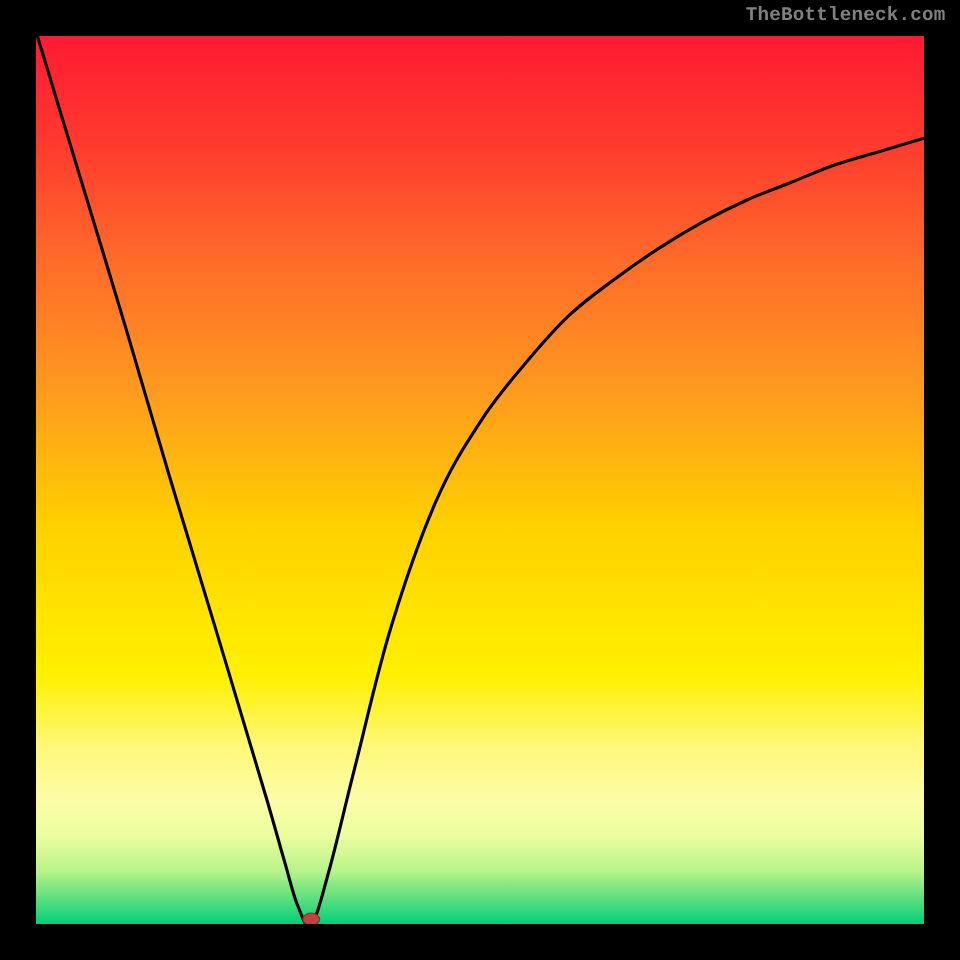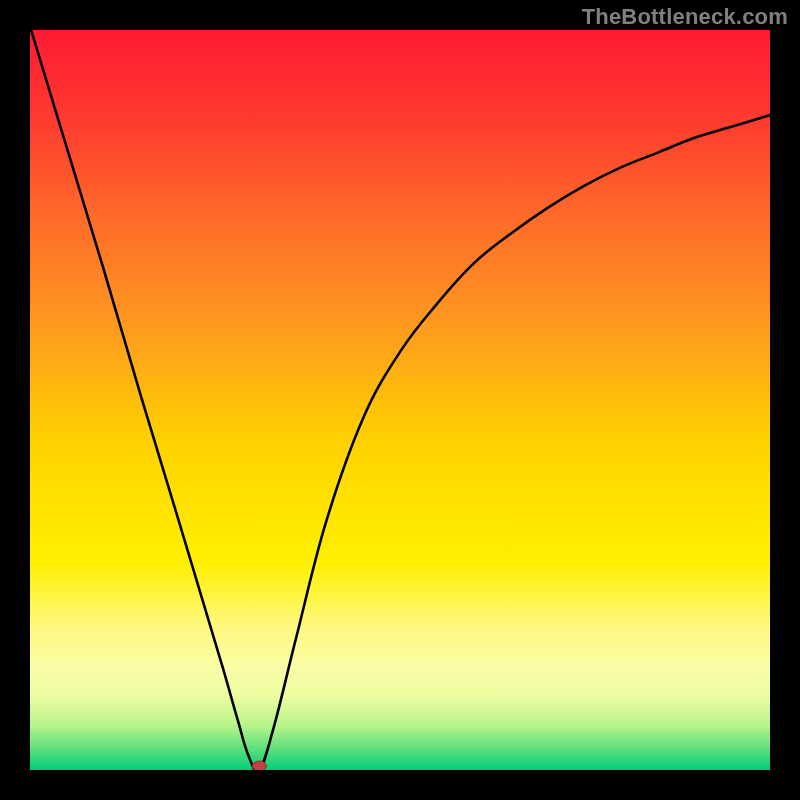--- a/index.html
+++ b/index.html
@@ -41,23 +41,23 @@
   .plot-area svg {
     position: absolute;
     inset: 0;
     width: 100%;
     height: 100%;
   }
   .watermark {
     position: absolute;
     top: 4px;
     right: 12px;
-    font-family: Liberation Sans, sans-serif;
+    font-family: Liberation Mono, monospace;
     font-weight: 700;
-    font-size: 22px;
+    font-size: 16px;
     color: #808080;
     letter-spacing: 0.2px;
     user-select: none;
   }
 </style>
 </head>
 <body>
 
 <div class="stage">
   <div class="plot-area">

